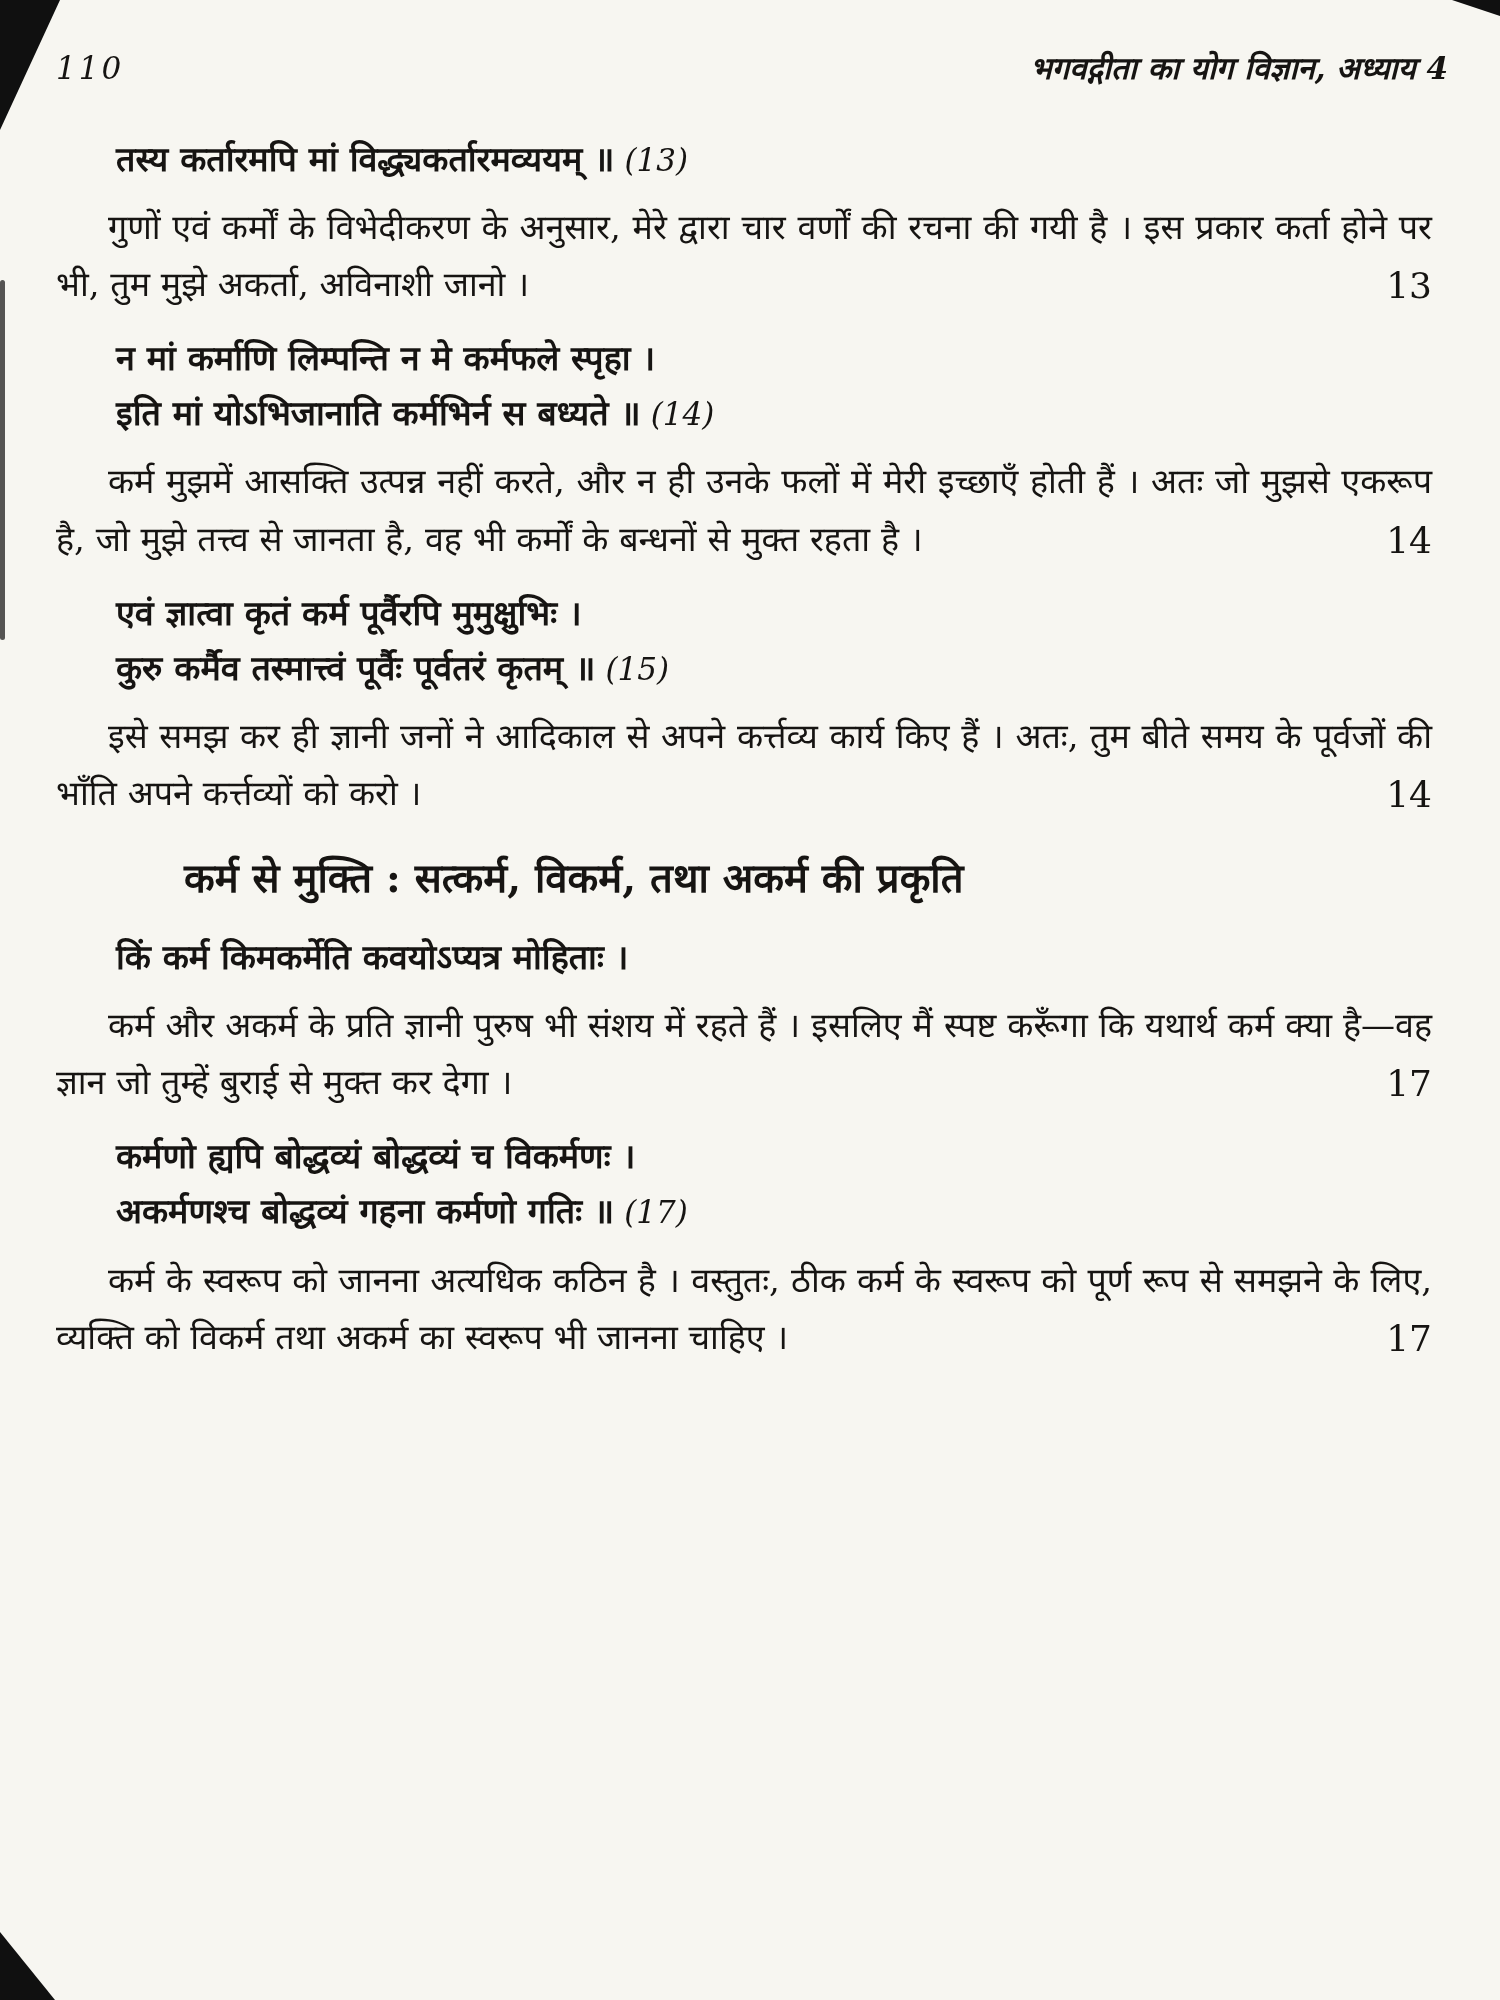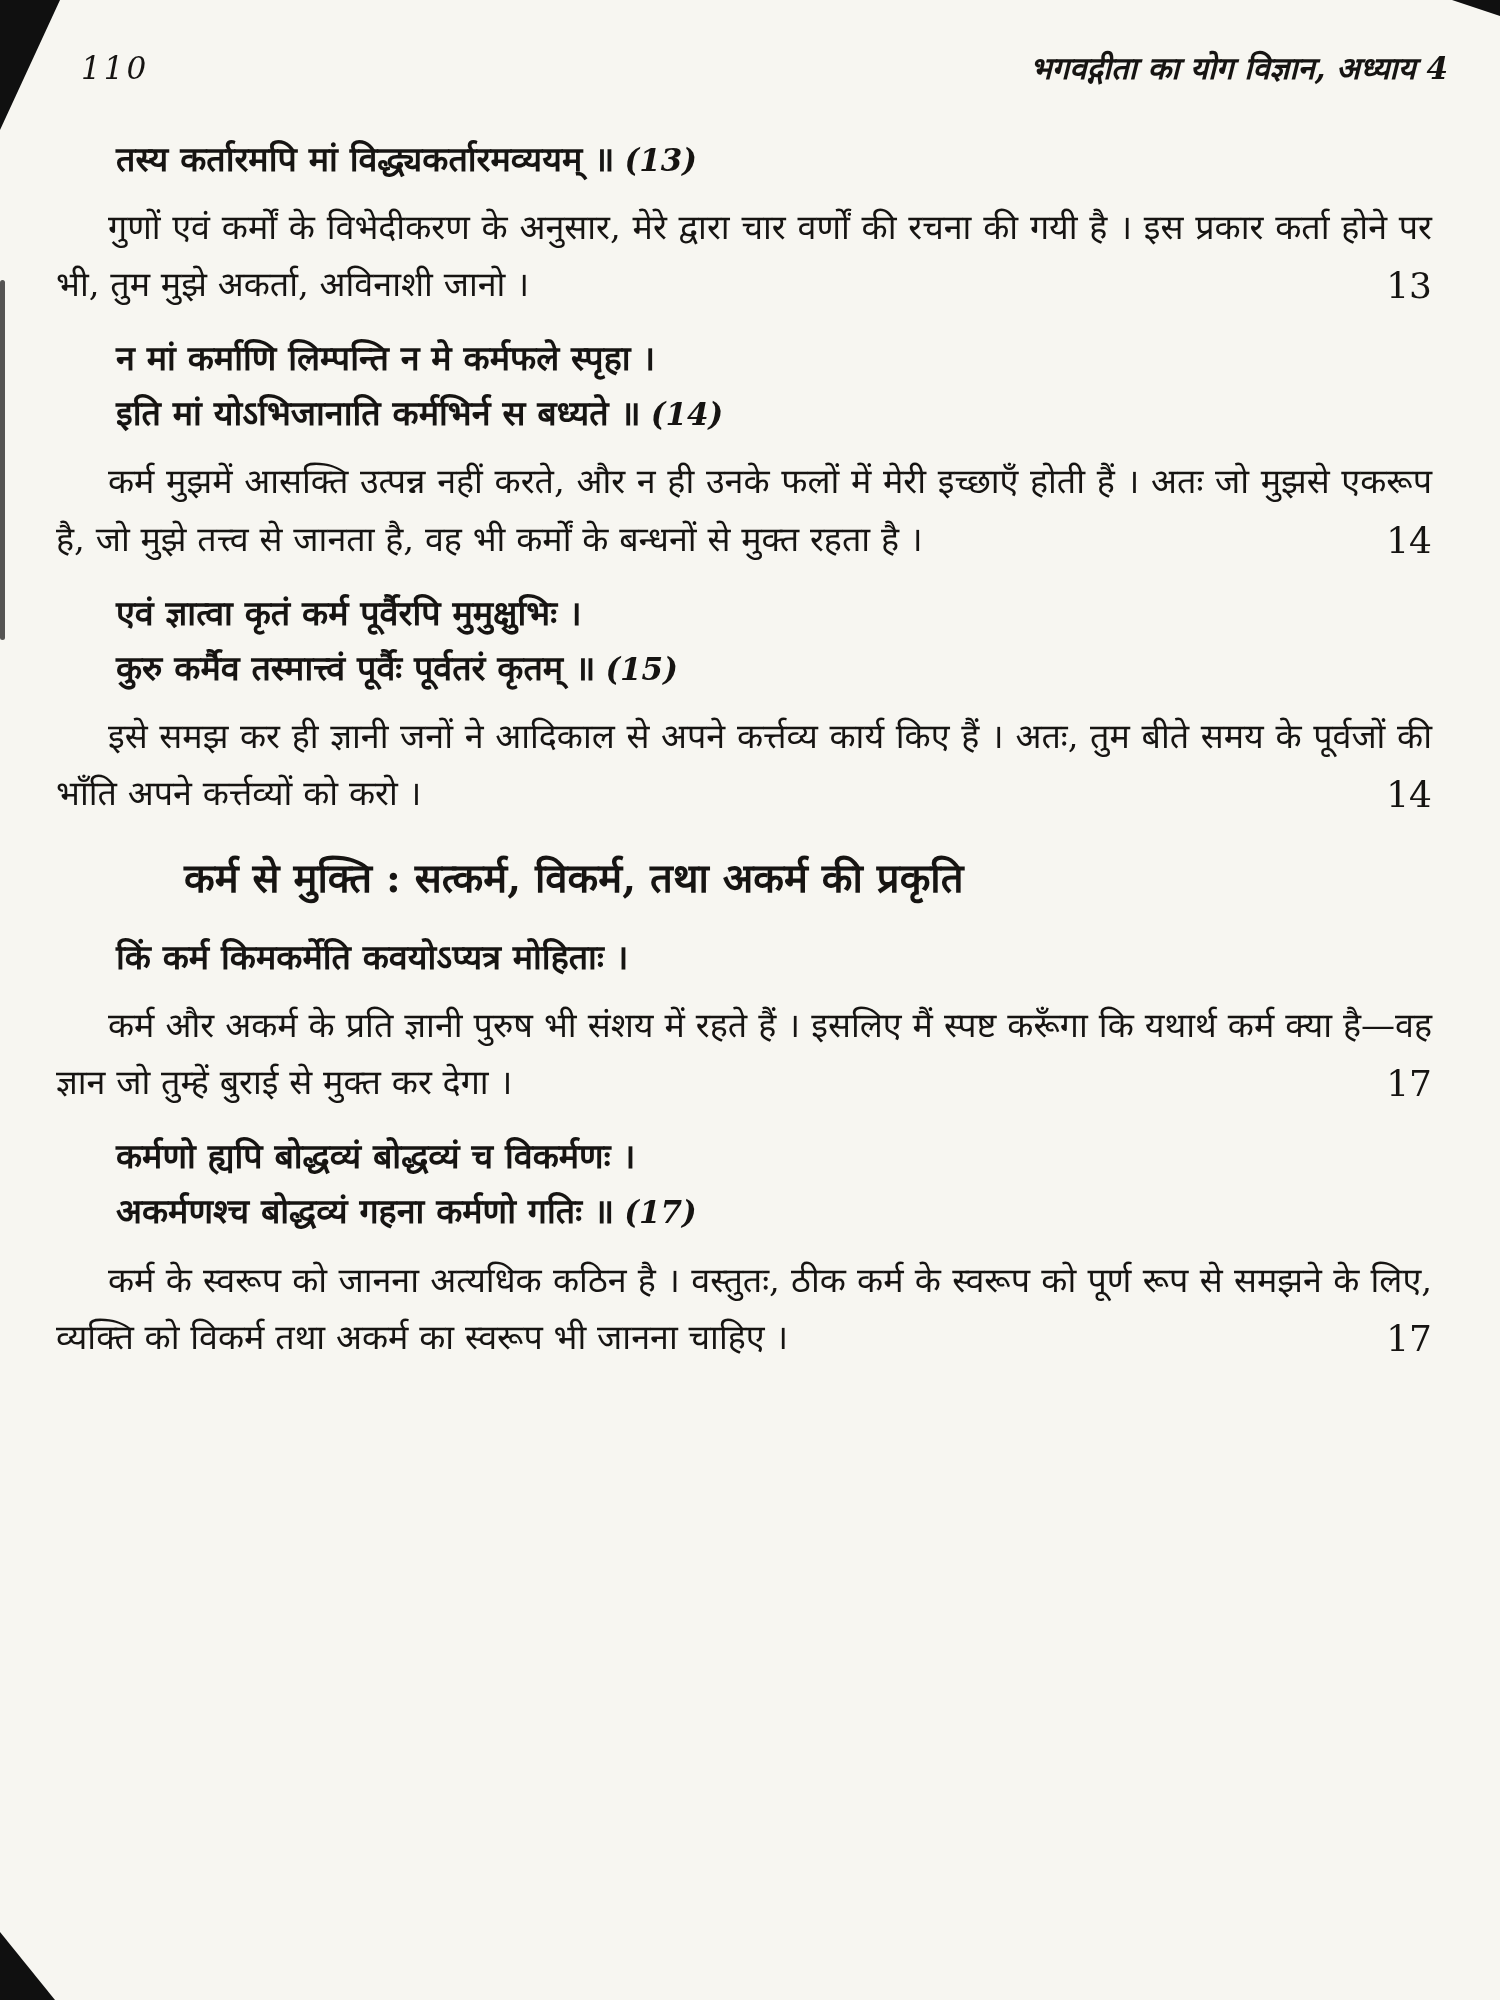--- a/index.html
+++ b/index.html
@@ -23,36 +23,35 @@
   .page-header {
     display: flex;
     justify-content: space-between;
     align-items: baseline;
     margin-bottom: 44px;
   }
   .page-number {
     font-style: italic;
     font-size: 31px;
     letter-spacing: 3px;
-    margin-left: 25px;
   }
   .running-title {
     font-style: italic;
     font-weight: 700;
     font-size: 31px;
   }
   
   .shloka {
     margin: 0 0 12px 60px;
     font-weight: 700;
     font-size: 34px;
     line-height: 1.62;
   }
   .shloka-ref {
-    font-weight: 700;
+    font-weight: 400;
     font-style: italic;
     font-size: 31px;
     margin-left: 10px;
   }
   
   .translation {
     margin: 0 16px 18px 0;
     font-size: 34px;
     line-height: 1.68;
     text-align: justify;

